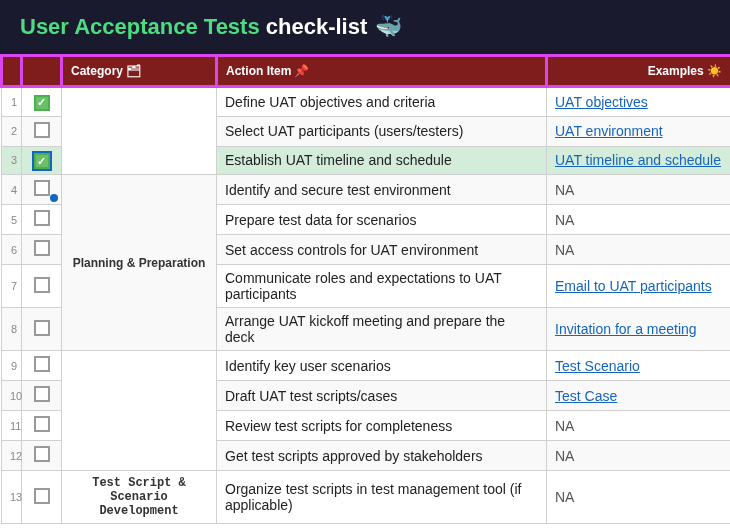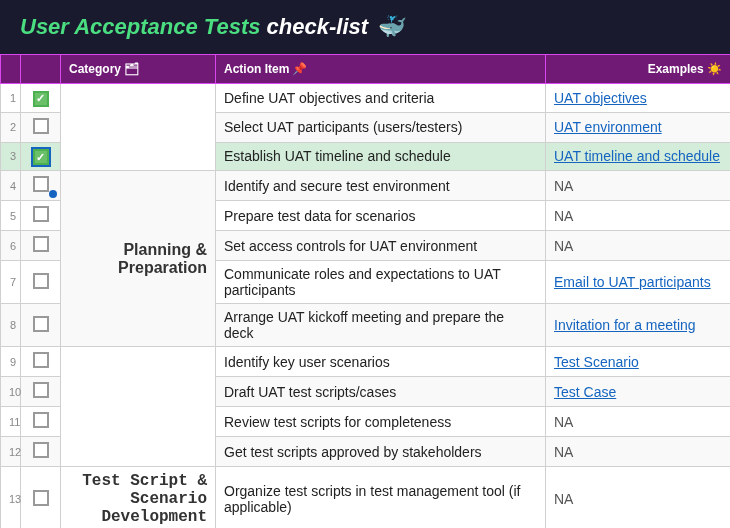--- a/index.html
+++ b/index.html
@@ -9,21 +9,20 @@
       background: #fff;
       width: 730px;
       overflow: hidden;
     }
 
     .header {
       background: #1a1a2e;
       padding: 14px 20px;
       display: flex;
       align-items: center;
-      font-style: italic;
     }
     .header-title {
       font-size: 22px;
       font-weight: bold;
     }
     .header-title .normal {
       color: #4ade80;
     }
     .header-title .bold-part {
       color: #fff;
@@ -45,27 +44,27 @@
       table-layout: fixed;
     }
 
     col.col-num { width: 20px; }
     col.col-check { width: 40px; }
     col.col-category { width: 155px; }
     col.col-action { width: 330px; }
     col.col-examples { width: 185px; }
 
     thead tr th {
-      background: #701a75;
+      background: #7f1d1d;
       color: #fff;
       padding: 7px 8px;
       text-align: left;
       font-size: 12px;
       font-weight: bold;
-      border: 1px solid #d946ef;
+      border: 3px solid #d946ef;
       position: sticky;
       top: 0;
       z-index: 2;
     }
     thead tr th.center { text-align: right; }
 
     tbody tr td {
       border: 1px solid #d0d0d0;
       padding: 5px 8px;
       vertical-align: middle;
@@ -116,23 +115,23 @@
       font-weight: bold;
     }
     .checkbox.highlighted-check {
       background: #6abf69;
       border-color: #4caf50;
       outline: 2px solid #1565c0;
     }
 
     .category-cell {
       font-weight: bold;
-      text-align: right;
+      text-align: center;
       color: #333;
-      font-size: 16px;
+      font-size: 12px;
     }
 
     .link {
       color: #1565c0;
       text-decoration: underline;
       cursor: pointer;
     }
 
     .na {
       color: #555;

